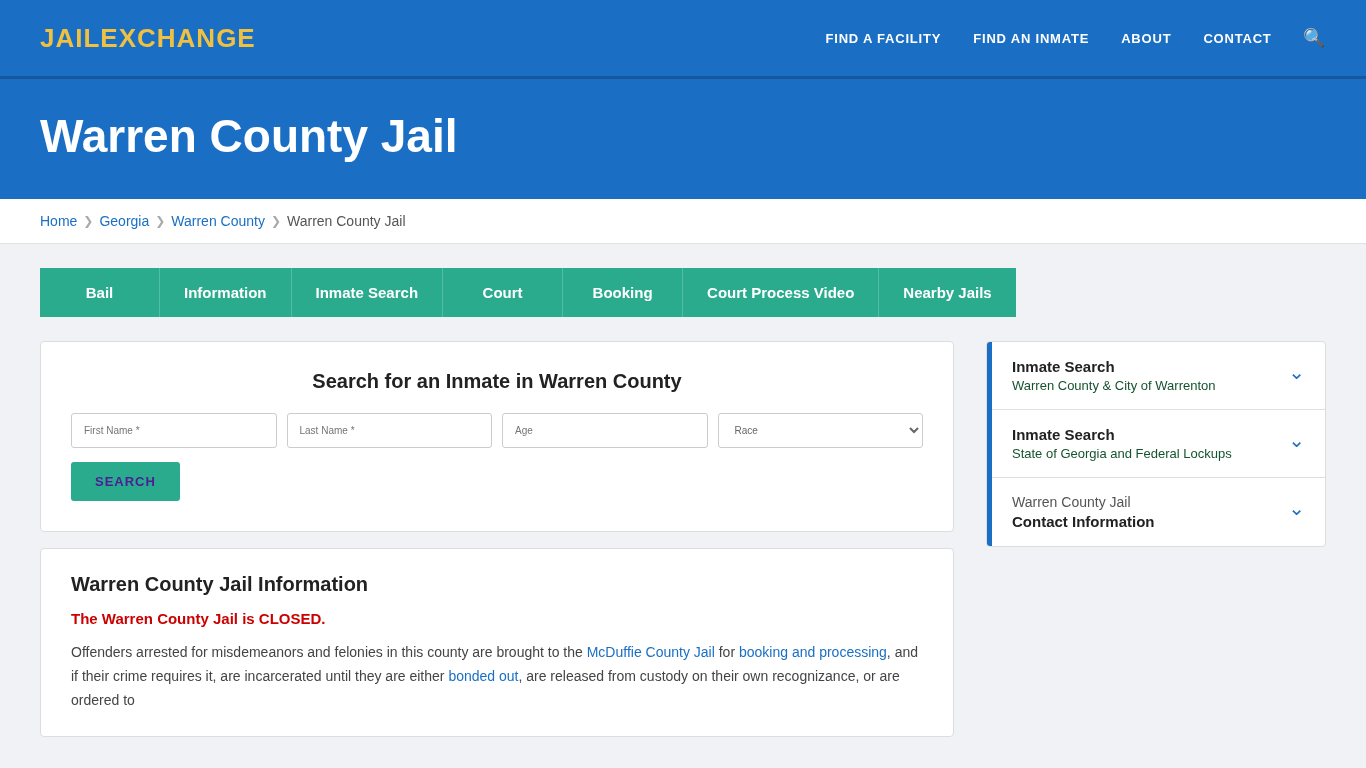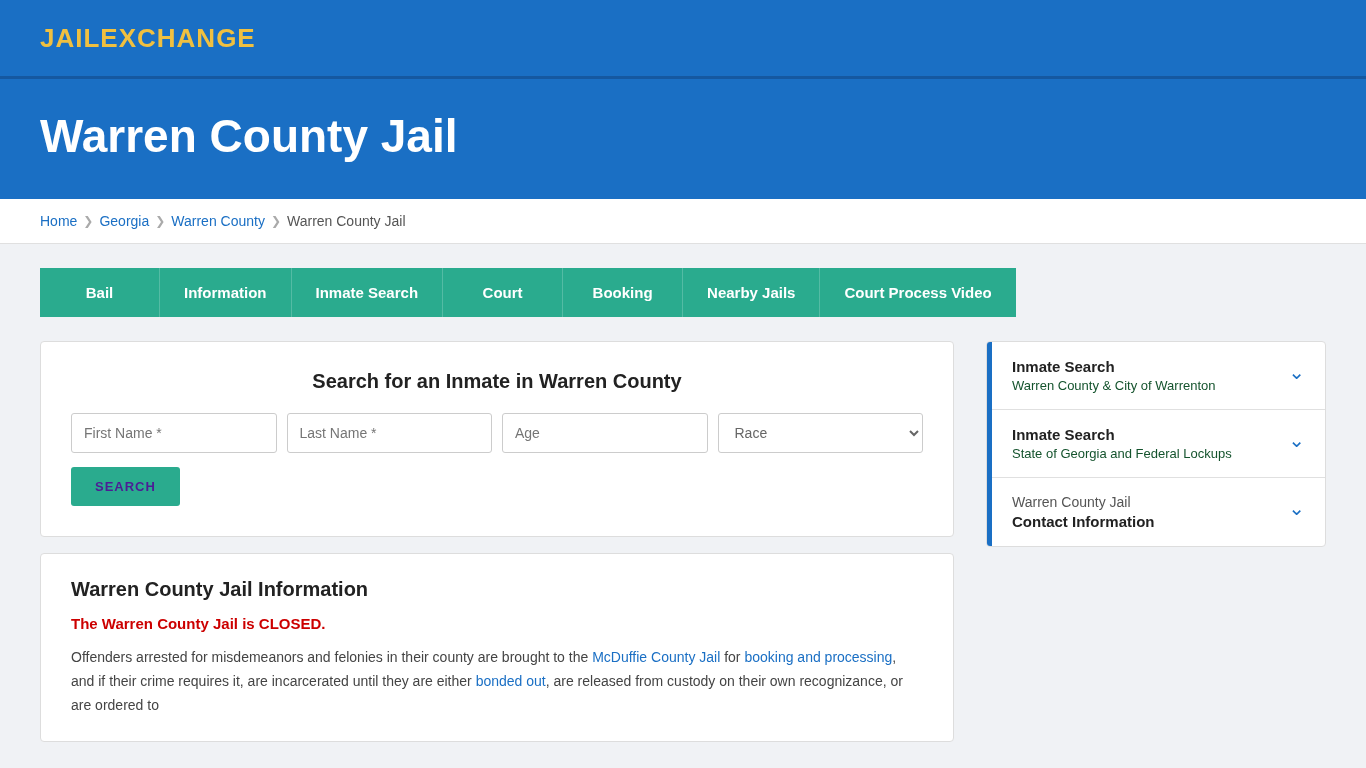--- a/index.html
+++ b/index.html
@@ -110,21 +110,21 @@
       gap: 10px;
       margin-bottom: 14px;
       flex-wrap: wrap;
     }
     .search-fields input, .search-fields select {
       flex: 1;
       min-width: 120px;
       padding: 10px 12px;
       border: 1px solid #ccc;
       border-radius: 3px;
-      font-size: 14px;
+      font-size: 10px;
       color: #666;
       background: #fff;
     }
     .search-btn {
       background: #2aab8e;
       color: #4c1d95;
       border: none;
       padding: 12px 24px;
       font-size: 13px;
       font-weight: 700;
@@ -211,20 +211,27 @@
       width: 5px;
       background: #1a6fc4;
     }
   </style>
 </head>
 <body>
 
 <nav>
   <div class="logo">
     <span>JAIL</span><span style="color:#f0c040">E</span><span>XCHANGE</span>
+  </div>
+  <div class="nav-links">
+    <a class="nav-link">FIND A FACILITY</a>
+    <a class="nav-link">FIND AN INMATE</a>
+    <a class="nav-link">ABOUT</a>
+    <a class="nav-link">CONTACT</a>
+    <span class="search-icon-nav">🔍</span>
   </div>
 </nav>
 
 <div class="hero">
   <h1>Warren County Jail</h1>
 </div>
 
 <div class="breadcrumb-bar">
   <div class="breadcrumb">
     <a>Home</a>
@@ -237,22 +244,22 @@
   </div>
 </div>
 
 <div class="tabs-bar">
   <div class="tabs">
     <button class="tab">Bail</button>
     <button class="tab">Information</button>
     <button class="tab">Inmate Search</button>
     <button class="tab">Court</button>
     <button class="tab">Booking</button>
+    <button class="tab">Court Process Video</button>
     <button class="tab">Nearby Jails</button>
-    <button class="tab">Court Process Video</button>
   </div>
 </div>
 
 <div class="main-content">
 
   <div class="left-col">
 
     <div class="search-box">
       <h2>Search for an Inmate in Warren County</h2>
       <div class="search-fields">
@@ -268,21 +275,21 @@
           <option>Other</option>
         </select>
       </div>
       <button class="search-btn">SEARCH</button>
     </div>
 
     <div class="info-box">
       <h3>Warren County Jail Information</h3>
       <p class="closed-notice">The Warren County Jail is CLOSED.</p>
       <p class="info-text">
-        <span>Offenders arrested for misdemeanors and felonies in their county are brought to the </span><a>McDuffie County Jail</a><span> for </span><a>booking and processing</a><span>, and if their crime requires it, are incarcerated until they are either </span><a>bonded out</a><span>, are released from custody on their own recognizance, or are ordered to</span>
+        <span>Offenders arrested for misdemeanors and felonies in this county are brought to the </span><a>McDuffie County Jail</a><span> for </span><a>booking and processing</a><span>, and if their crime requires it, are incarcerated until they are either </span><a>bonded out</a><span>, are released from custody on their own recognizance, or are ordered to</span>
       </p>
     </div>
 
   </div>
 
   <div class="right-col">
     <div class="sidebar-card">
       <div class="sidebar-blue-bar"></div>
 
       <div class="sidebar-item" style="padding-left:25px;">

